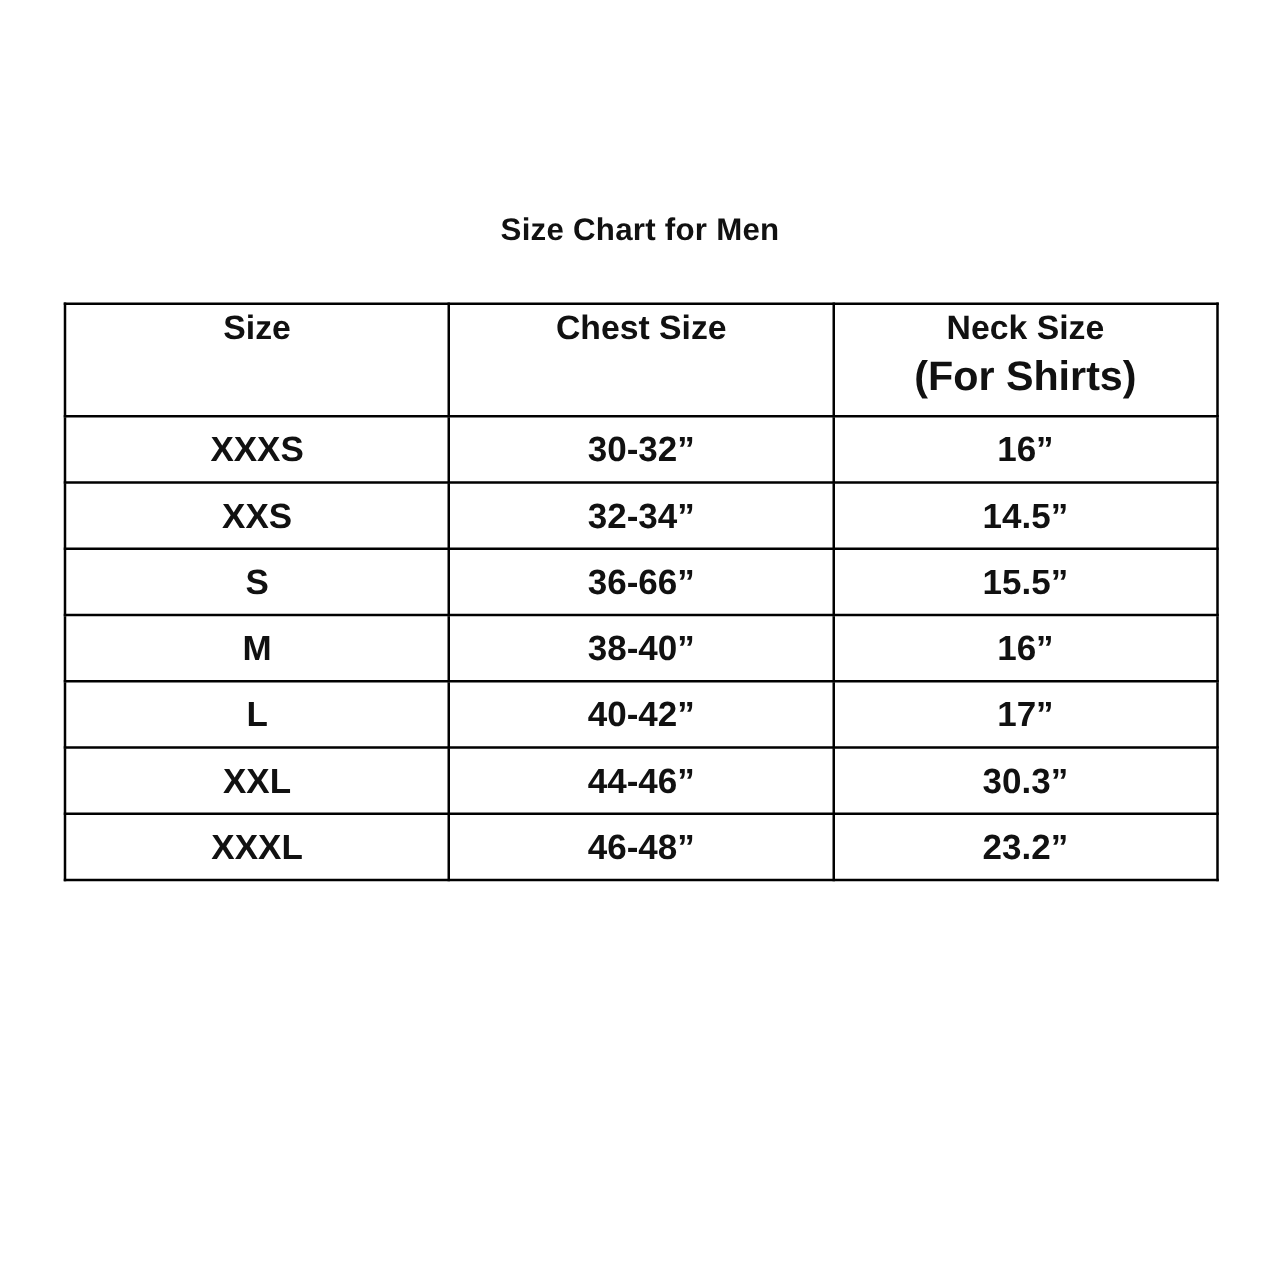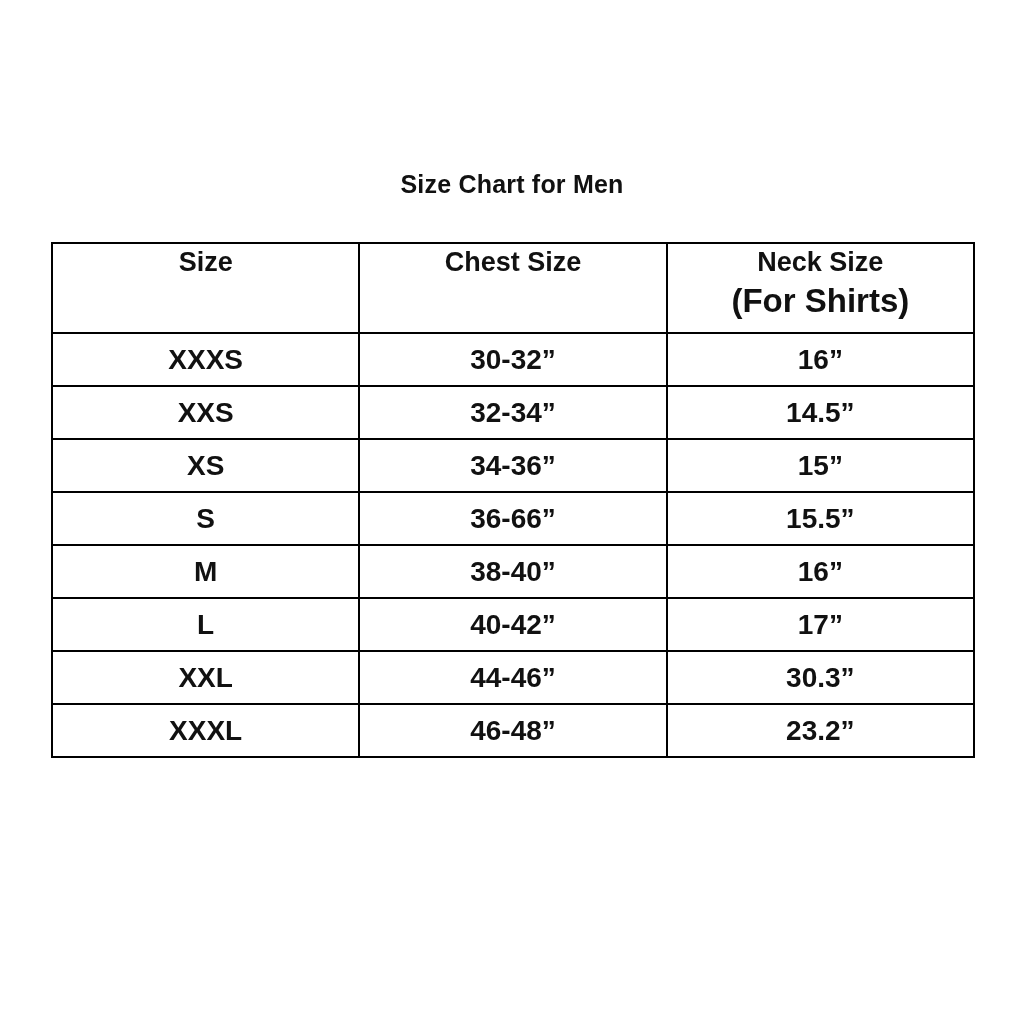--- a/index.html
+++ b/index.html
@@ -95,25 +95,20 @@
           <td>XXXS</td>
           <td>30-32”</td>
           <td>16”</td>
         </tr>
         <tr>
           <td>XXS</td>
           <td>32-34”</td>
           <td>14.5”</td>
         </tr>
         <tr>
-          <td>XS</td>
-          <td>34-36”</td>
-          <td>15”</td>
-        </tr>
-        <tr>
           <td>S</td>
           <td>36-66”</td>
           <td>15.5”</td>
         </tr>
         <tr>
           <td>M</td>
           <td>38-40”</td>
           <td>16”</td>
         </tr>
         <tr>

